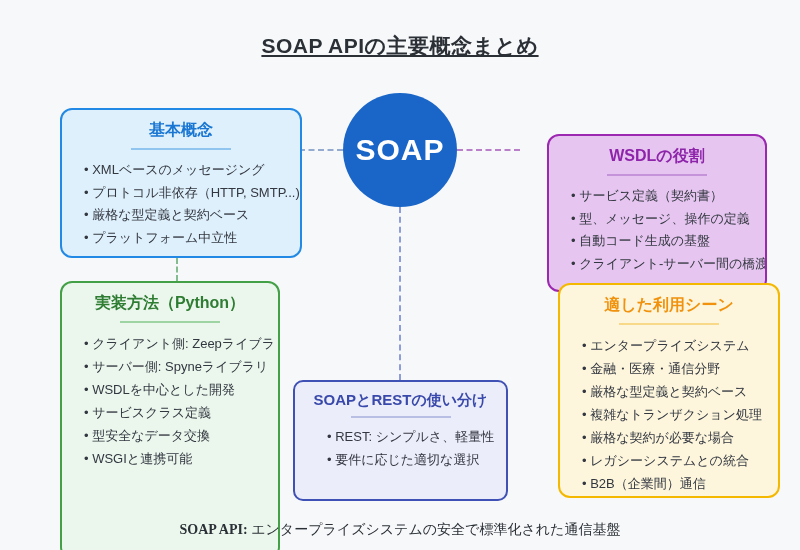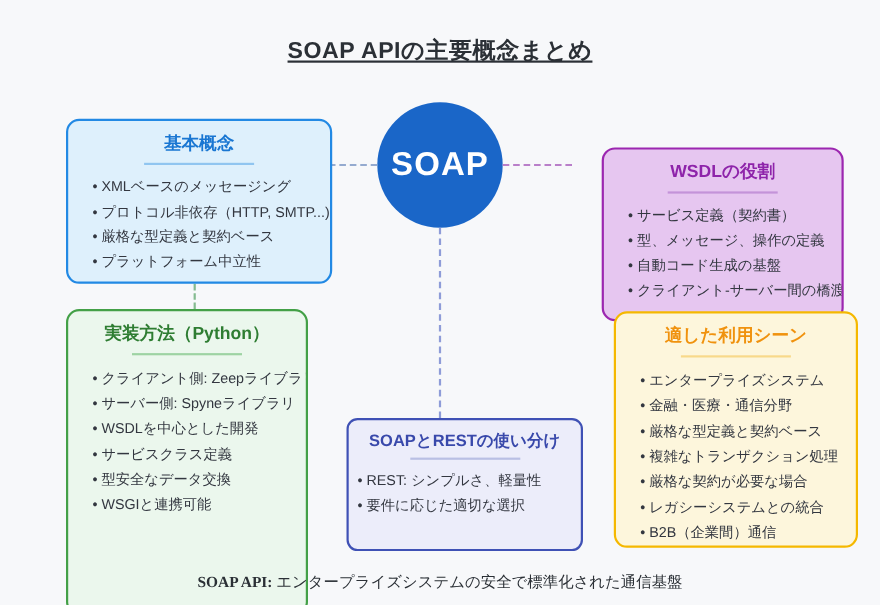--- a/index.html
+++ b/index.html
@@ -43,24 +43,24 @@
   .wsdl .box-title{color:var(--wsdl-title);}
   .wsdl .divider{background:var(--wsdl-divider);}
   .impl{left:60px;top:281px;width:220px;height:278px;background:var(--impl-bg);border-color:var(--impl-border);}
   .impl .box-title{color:var(--impl-title);}
   .impl .divider{background:var(--impl-divider);}
   .impl .bullets li{line-height:23px;}
   .usage{left:520px;top:283px;width:222px;height:215px;background:var(--usage-bg);border-color:var(--usage-border);margin-left:38px;}
   .usage .box-title{color:var(--usage-title);}
   .usage .divider{background:var(--usage-divider);}
   .usage .bullets li{line-height:23px;}
-  .compare{left:293px;top:380px;width:215px;height:121px;background:var(--compare-bg);border-color:var(--compare-border);border-radius:10px;margin-left:22px;}
+  .compare{left:293px;top:380px;width:215px;height:121px;background:var(--compare-bg);border-color:var(--compare-border);border-radius:10px;}
   .compare .box-title{font-size:15px;color:var(--compare-title);margin-top:9px;}
   .compare .divider{background:var(--compare-divider);margin:6px auto 7px;}
-  .compare .bullets{padding-left:8px;}
+  .compare .bullets{padding-left:32px;}
   .compare .bullets li{line-height:23px;}
   .conn{position:absolute;}
   .conn-h{height:0;border-top:2px dashed;}
   .conn-v{width:0;border-left:2px dashed;}
   .conn-left{left:280px;top:149px;width:63px;border-color:var(--conn-left);}
   .conn-right{left:457px;top:149px;width:63px;border-color:var(--conn-right);}
   .conn-mid{left:399px;top:207px;height:173px;border-color:var(--conn-mid);}
   .conn-green{left:176px;top:258px;height:23px;border-color:var(--conn-green);}
   .conn-orange{left:627px;top:252px;height:31px;border-color:var(--conn-orange);}
   .footer-note{

